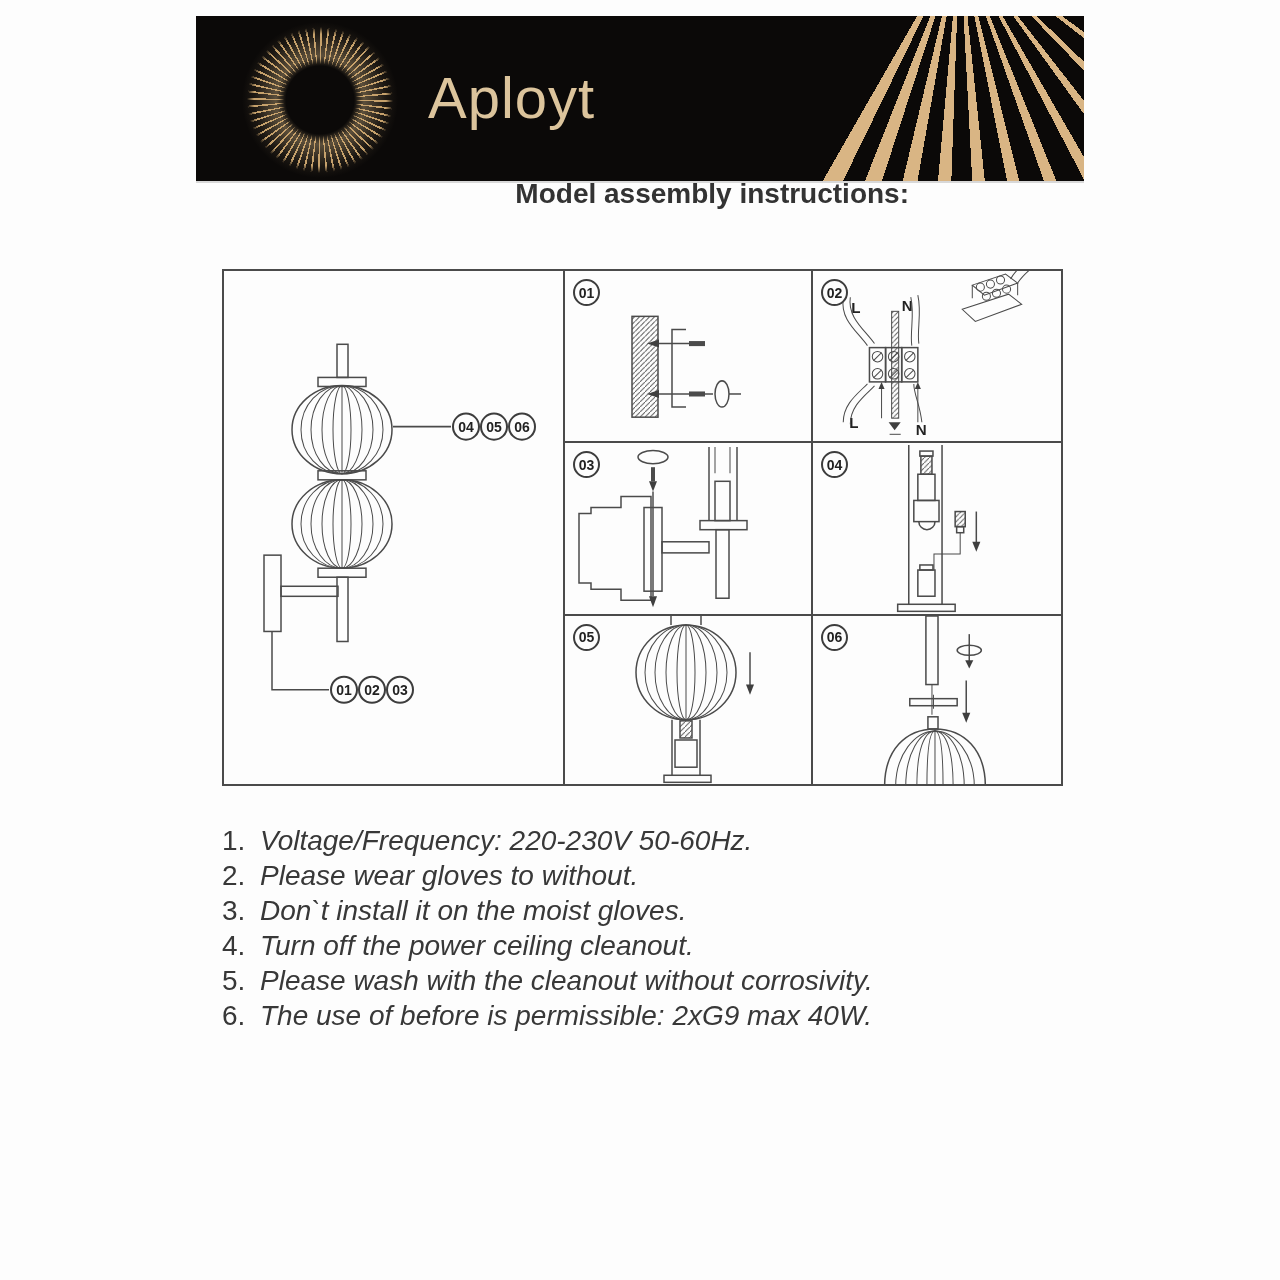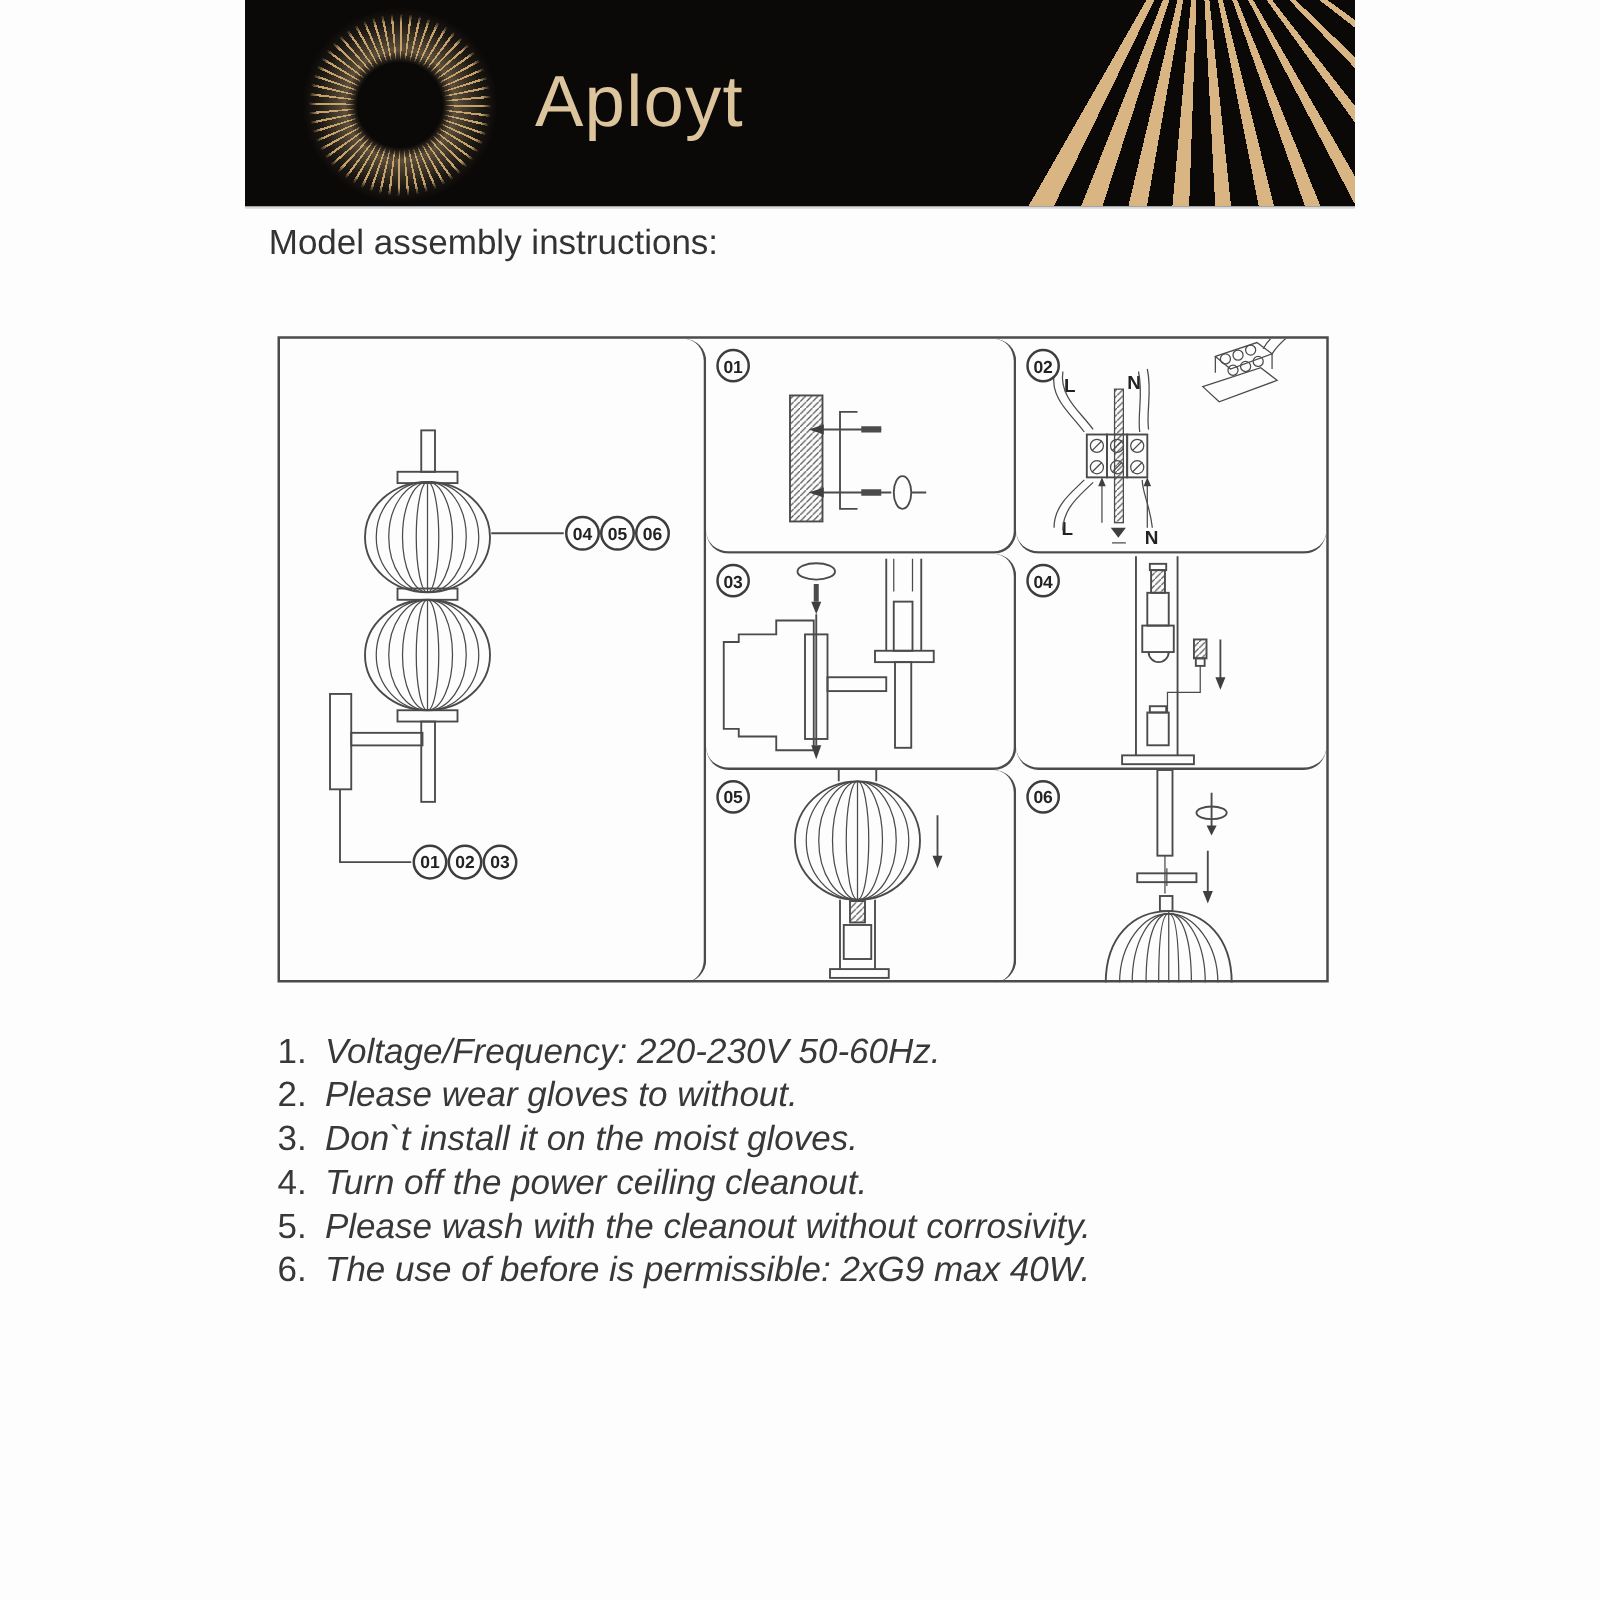--- a/index.html
+++ b/index.html
@@ -4,21 +4,21 @@
 <style>
   * { margin:0; padding:0; box-sizing:border-box; }
   html,body { background:#ffffff; }
   .page {
     position:relative; width:1280px; height:1280px;
     background:#fdfdfd; overflow:hidden;
     font-family:"Liberation Sans", sans-serif; color:#2d2d2d;
   }
   
   .header {
-    position:absolute; left:196px; top:0; width:888px; height:165px;
+    position:absolute; left:196px; top:16px; width:888px; height:165px;
     background:#0b0908; overflow:hidden;
     box-shadow:0 2px 0 #d8d8d8;
   }
   .sunburst {
     position:absolute; left:49px; top:9px; width:150px; height:150px; border-radius:50%;
     background:repeating-conic-gradient(from 0deg, rgba(206,168,112,.95) 0deg 1.6deg, rgba(0,0,0,0) 1.6deg 6deg);
     -webkit-mask:radial-gradient(circle, transparent 0 36px, #000 41px 66px, transparent 73px);
             mask:radial-gradient(circle, transparent 0 36px, #000 41px 66px, transparent 73px);
   }
   .sunburst-glow {
@@ -42,29 +42,29 @@
       #d9b584 88deg 91.4deg, transparent 91.4deg 96deg,
       #d9b584 96deg 99.6deg, transparent 99.6deg 104deg,
       #d9b584 104deg 107.8deg, transparent 107.8deg 360deg);
   }
   .brand {
     position:absolute; left:232px; top:48px;
     font-size:58px; font-weight:400; letter-spacing:1px;
     color:#dcc49c; font-family:"Liberation Sans", sans-serif;
   }
   
-  .title-block { position:absolute; left:215px; top:176px; width:676px; text-align:left; }
+  .title-block { position:absolute; left:233px; top:176px; width:676px; text-align:right;font-weight:bold; }
   .title-line { font-size:28px; line-height:36px; color:#333; }
   
   .diagram {
     position:absolute; left:222px; top:269px; width:841px; height:517px;
     border:2px solid #4b4b4b; background:#fdfdfd;
     display:grid; grid-template-columns:341px 1fr 1fr; grid-template-rows:1fr 1fr 1fr;
   }
-  .cell { position:relative;border-radius:18px; }
+  .cell { position:relative; }
   .panel-left { grid-row:1/4; border-right:2px solid #4b4b4b; }
   .c01 { border-right:2px solid #4b4b4b; border-bottom:2px solid #4b4b4b; }
   .c02 { border-bottom:2px solid #4b4b4b; }
   .c03 { border-right:2px solid #4b4b4b; border-bottom:2px solid #4b4b4b; }
   .c04 { border-bottom:2px solid #4b4b4b; }
   .c05 { border-right:2px solid #4b4b4b; }
   .pnum {
     position:absolute; left:8px; top:8px; width:27px; height:27px;
     border:2px solid #3d3d3d; border-radius:50%;
     display:flex; align-items:center; justify-content:center;

